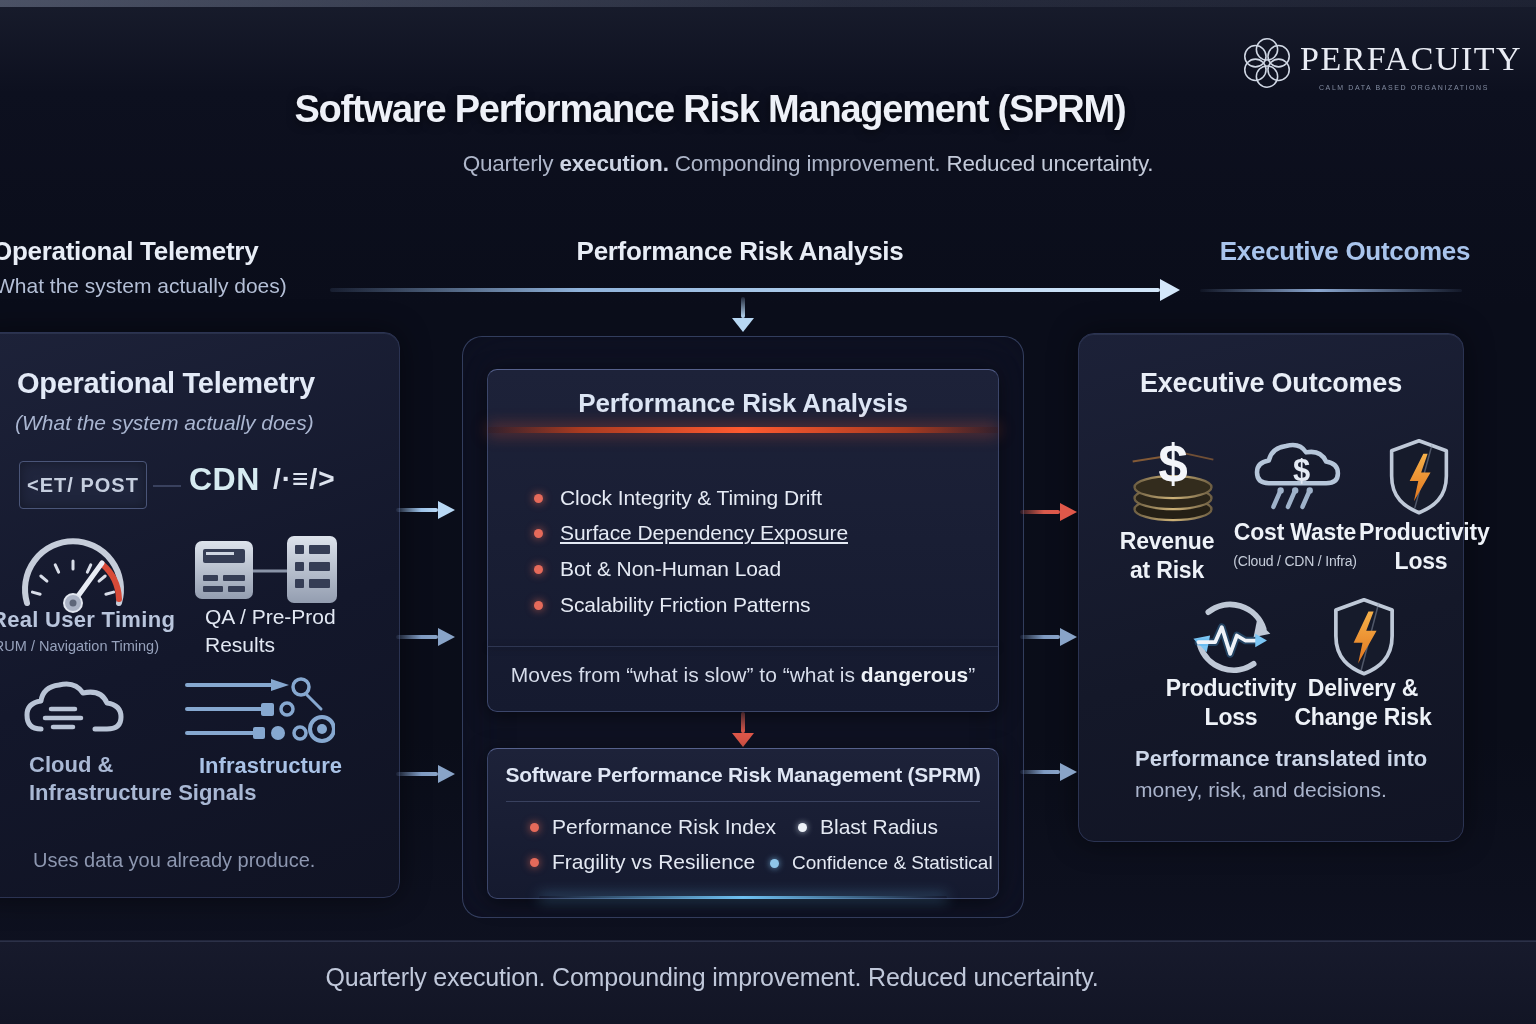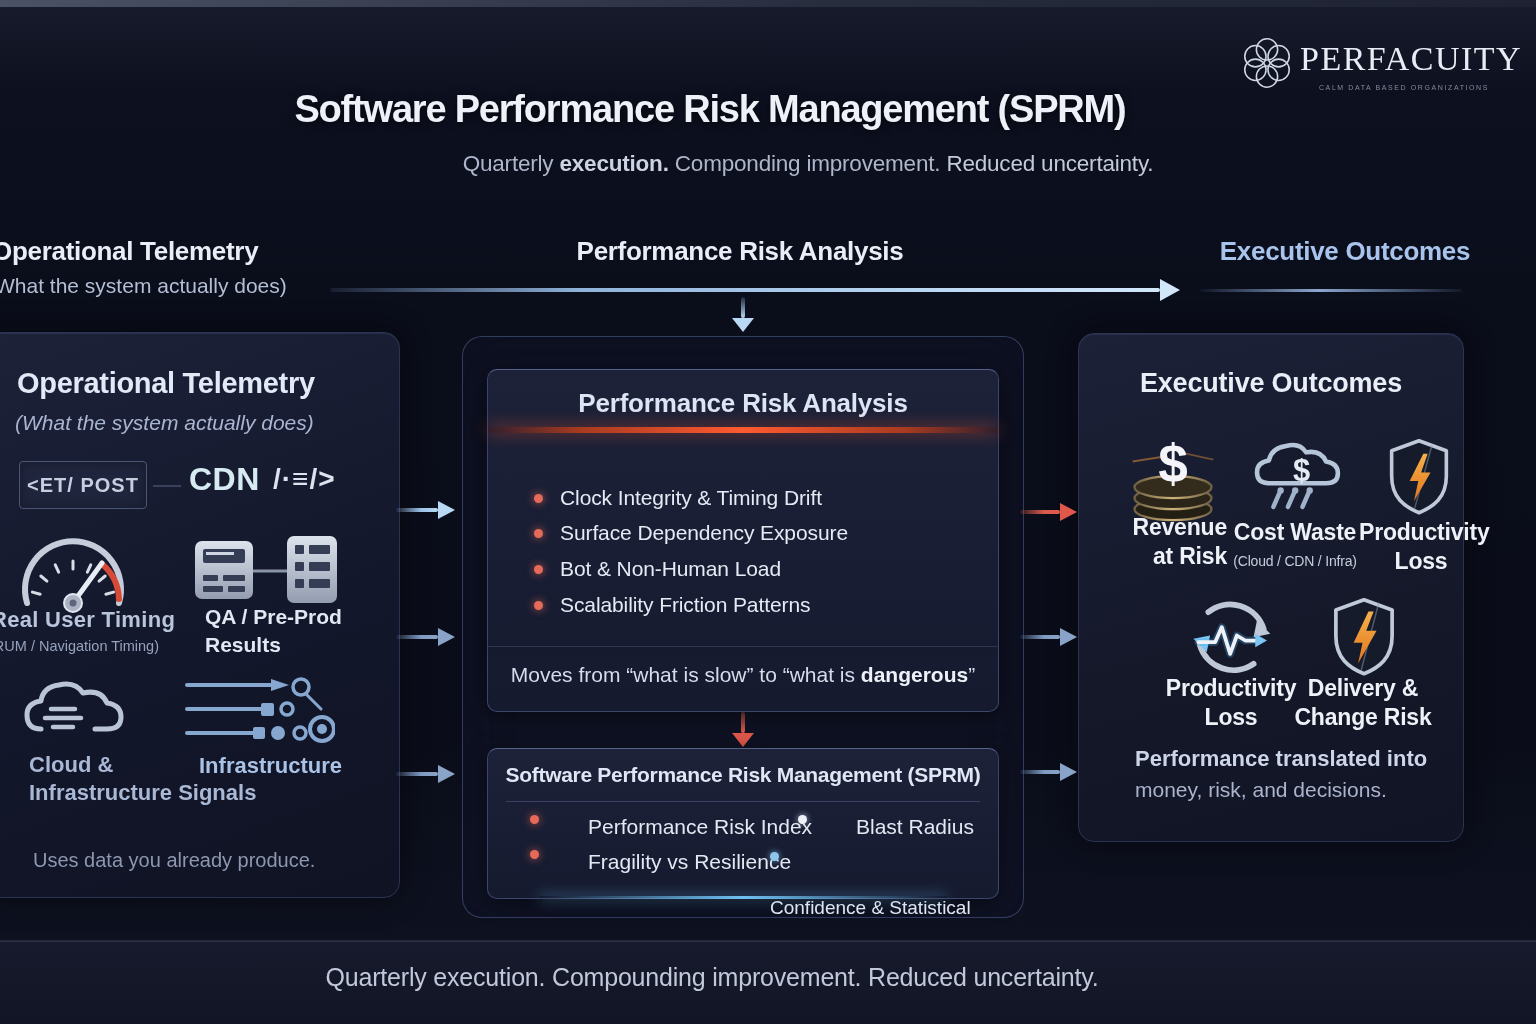--- a/index.html
+++ b/index.html
@@ -47,21 +47,21 @@
   .panel{border-radius:16px;border:1px solid #2b3352;box-shadow:0 0 30px rgba(0,0,0,.45), inset 0 1px 0 rgba(150,170,210,.12);}
   .telemetry{left:-24px;top:332px;width:422px;height:564px;background:linear-gradient(160deg,#1d2239,#13172b 55%,#101323);}
   .tel-title{left:40px;top:34px;font-size:29px;font-weight:700;color:#e3eaf7;letter-spacing:-.3px;}
   .tel-sub{left:38px;top:78px;font-size:21px;font-style:italic;color:#a9b5d0;}
   .http-box{left:42px;top:128px;width:126px;height:46px;border:1px solid #4a5578;border-radius:4px;background:rgba(76,92,128,.14);display:flex;align-items:center;justify-content:center;font-size:20px;font-weight:700;letter-spacing:1px;color:#c6cfdf;box-shadow:inset 0 0 12px rgba(0,0,0,.35);}
   .tel-dash{left:176px;top:152px;width:28px;height:2px;background:#39415e;}
   .cdn{left:212px;top:128px;font-size:32px;font-weight:800;letter-spacing:.5px;color:#d6ebf1;}
   .code-glyph{left:296px;top:130px;font-size:28px;font-weight:600;color:#dde3ee;letter-spacing:1px;}
   .rum-label{left:14px;top:274px;font-size:22px;font-weight:600;color:#b9c5dc;letter-spacing:.3px;}
   .rum-sub{left:12px;top:305px;font-size:14.5px;color:#96a1bb;}
-  .qa-label{left:228px;top:270px;font-size:21px;font-weight:700;color:#e2e8f3;line-height:28px;}
+  .qa-label{left:228px;top:270px;font-size:21px;font-weight:400;color:#e2e8f3;line-height:28px;}
   .cloud-label{left:52px;top:418px;font-size:22px;font-weight:600;color:#a9b8d4;line-height:28px;}
   .infra-label{left:222px;top:420px;font-size:22px;font-weight:600;color:#a9c2e6;}
   .tel-foot1{left:46px;top:486px;font-size:20px;color:#8d97b0;}
   .tel-foot2{left:56px;top:516px;font-size:20px;color:#8d97b0;}
   
   .outer{left:462px;top:336px;width:560px;height:580px;border-radius:20px;border:1.5px solid rgba(95,115,165,.45);background:rgba(28,34,60,.28);box-shadow:inset 0 0 45px rgba(10,14,28,.6);}
   .card{position:absolute;border-radius:10px;background:linear-gradient(180deg,#1d2239,#151a2f);border:1px solid #3c466a;border-top-color:#56618c;box-shadow:0 4px 20px rgba(0,0,0,.5);}
   .card1{left:487px;top:369px;width:510px;height:341px;}
   .card1-title{left:0;width:100%;top:18px;text-align:center;font-size:26px;font-weight:600;color:#dce5f4;letter-spacing:-.2px;}
   .red-divider{left:0;width:100%;top:57px;height:6px;
@@ -73,23 +73,23 @@
   .dot-white{background:#eef2f8;box-shadow:0 0 6px rgba(230,240,255,.7);}
   .dot-blue{background:#8fc6ea;box-shadow:0 0 6px rgba(130,195,240,.8);}
   .a-sep{left:0;width:100%;top:276px;height:1px;background:rgba(130,150,200,.22);box-shadow:0 1px 6px rgba(0,0,0,.5);}
   .a-footer{left:0;width:100%;top:293px;text-align:center;font-size:21px;color:#d6dcea;}
   .a-footer b{color:#eef2f8;}
   .card2{left:487px;top:748px;width:510px;height:149px;}
   .card2::after{content:'';position:absolute;left:10%;right:10%;bottom:-1px;height:3px;border-radius:2px;
     background:linear-gradient(90deg,rgba(90,160,220,0),#6ec1f2 50%,rgba(90,160,220,0));box-shadow:0 0 14px rgba(110,193,242,.8);}
   .card2-title{left:0;width:100%;top:14px;text-align:center;font-size:21px;font-weight:600;letter-spacing:-.3px;color:#dfe6f4;}
   .card2-sep{left:18px;right:18px;top:52px;height:1px;background:rgba(140,155,200,.28);}
-  .s-bullet{position:absolute;display:flex;font-size:21px;color:#e3e8f2;gap:36px;}
+  .s-bullet{position:absolute;display:flex;align-items:center;font-size:21px;color:#e3e8f2;}
   .s-bullet .dot{margin-right:13px;}
-  .s-small{font-size:19px;flex-direction:column;}
+  .s-small{font-size:19px;}
   
   .outcomes{left:1078px;top:333px;width:384px;height:507px;background:linear-gradient(165deg,#1c2138,#141829 60%,#111424);}
   .out-title{left:0;width:100%;top:34px;text-align:center;font-size:27px;font-weight:700;color:#e9eef7;letter-spacing:-.2px;}
   .out-label{position:absolute;text-align:center;font-size:23px;font-weight:700;color:#eef2f8;line-height:29px;letter-spacing:-.2px;}
   .out-label .sub{display:block;font-size:14px;font-weight:400;color:#c6cdda;letter-spacing:-.2px;}
   .out-footer1{left:56px;top:412px;font-size:22px;font-weight:700;color:#ccd6e8;}
   .out-footer2{left:56px;top:444px;font-size:21px;color:#aab4cc;}
   
   .footer-band{left:0;top:941px;width:100%;height:83px;background:linear-gradient(180deg,#171a2c,#121525);border-top:1px solid #2c3148;box-shadow:0 -1px 0 rgba(90,100,140,.25);}
   .footer-text{left:0;width:1424px;top:21px;text-align:center;font-size:25px;letter-spacing:-.2px;color:#c0c8da;}
@@ -239,21 +239,21 @@
 
   <div class="abs outer"></div>
 
   <div class="card card1">
     <div class="abs card1-title nowrap">Performance Risk Analysis</div>
     <div class="abs red-divider"></div>
     <div class="a-bullet nowrap" style="top:116px;">
         <span class="dot dot-red"></span>
         <span>Clock Integrity &amp; Timing Drift</span>
       </div>
-    <div class="a-bullet nowrap" style="top:151px;">
+    <div class="a-bullet nowrap" style="top:151px;text-decoration:underline;">
         <span class="dot dot-red"></span>
         <span>Surface Dependency Exposure</span>
       </div>
     <div class="a-bullet nowrap" style="top:187px;">
         <span class="dot dot-red"></span>
         <span>Bot &amp; Non-Human Load</span>
       </div>
     <div class="a-bullet nowrap" style="top:223px;">
         <span class="dot dot-red"></span>
         <span>Scalability Friction Patterns</span>
@@ -333,21 +333,21 @@
             <stop offset="0" stop-color="#f6b14a"></stop>
               <stop offset="1" stop-color="#e2761e"></stop>
           </linearGradient>
         </defs>
         <path d="M50,6 L88,20 V55 C88,85 70,98 50,106 C30,98 12,85 12,55 V20 Z" fill="#161b2b" stroke="#bfc9d8" stroke-width="5" stroke-linejoin="round"></path>
         <line x1="68" y1="12" x2="44" y2="100" stroke="#8b95a8" stroke-width="2" opacity=".5"></line>
         <polygon points="56,24 37,62 49,62 43,90 66,50 53,50 62,24" fill="url(#bolt1)"></polygon>
       </svg>
     </span>
 
-    <div class="out-label" style="left:28px;top:179px;width:120px;text-align:right;">
+    <div class="out-label" style="left:28px;top:193px;width:120px;">
       <span class="nowrap">Revenue</span><br>
       <span class="nowrap">at Risk</span>
     </div>
     <div class="out-label" style="left:140px;top:184px;width:152px;">
       <span class="nowrap">Cost Waste</span>
       <span class="sub nowrap">(Cloud / CDN / Infra)</span>
     </div>
     <div class="out-label" style="left:280px;top:184px;width:124px;">
       <span class="nowrap">Productivity</span><br>
       <span class="nowrap">Loss</span>

